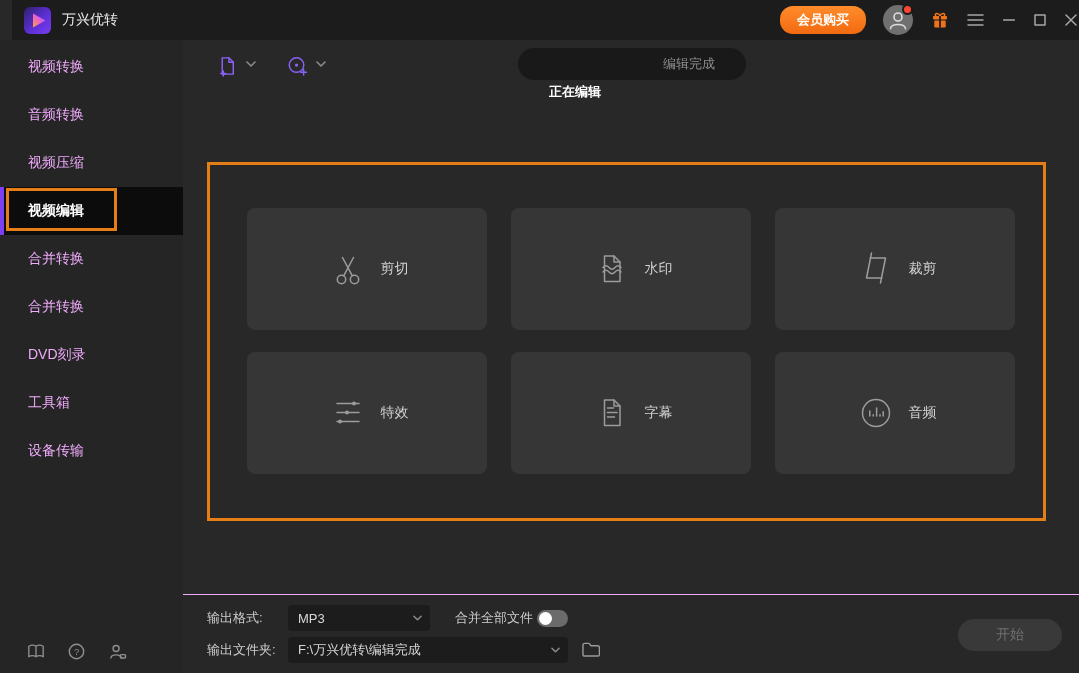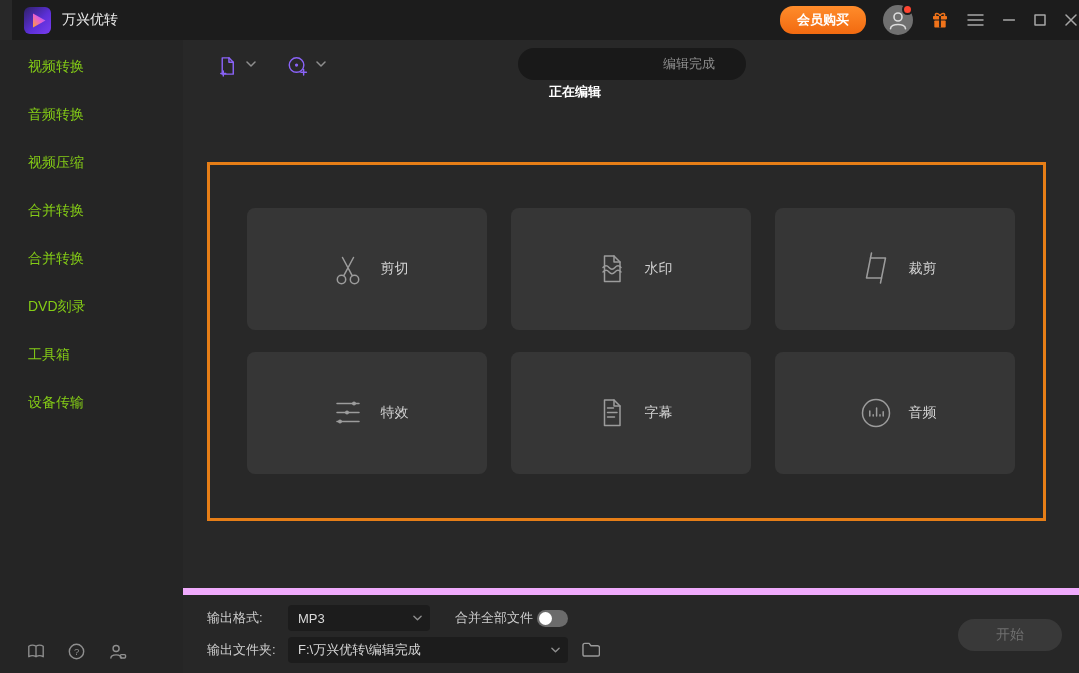--- a/index.html
+++ b/index.html
@@ -20,21 +20,21 @@
   .buy-btn { background:linear-gradient(180deg,#ff8c2b,#f26a10); color:#fff; font-size:13px; font-weight:bold;
              padding:5px 17px; border-radius:13px; cursor:pointer; white-space:nowrap; }
   .avatar-wrap { position:relative; width:30px; height:30px; margin-left:17px; cursor:pointer; }
   .avatar-dot { position:absolute; top:-1px; right:0; width:7px; height:7px; border-radius:50%; background:#ff4530; border:2px solid #1c1c1c; }
   .tb-icon { margin-left:17px; display:flex; align-items:center; color:#a6a6a6; cursor:pointer; }
   .winbtn { margin-left:19px; color:#a6a6a6; display:flex; align-items:center; cursor:pointer; }
 
   
   .sidebar { position:absolute; top:40px; left:0; width:183px; bottom:0; background:#252525; padding-top:3px; box-sizing:border-box; }
   .side-item { height:48px; display:flex; align-items:center; padding-left:28px; box-sizing:border-box;
-               font-size:14px; color:#84cc16; position:relative; cursor:pointer; }
+               font-size:14px; color:#f0abfc; position:relative; cursor:pointer; }
   .side-item.selected { background:#0c0c0c; color:#ffffff; font-weight:bold; }
   .accent-bar { position:absolute; left:0; top:0; width:4px; height:100%; background:#7c3ff2; }
   .side-highlight { position:absolute; left:6px; top:1px; width:111px; height:43px;
                     border:3px solid #e67e17; box-sizing:border-box; pointer-events:none; }
   .side-footer { position:absolute; bottom:13px; left:27px; display:flex; gap:23px; color:#8f8f8f; }
   .side-footer > div { cursor:pointer; display:flex; align-items:center; }
 
   
   .main { position:absolute; left:183px; top:40px; right:0; bottom:0; background:#282828; }
   .tool-group { position:absolute; top:13px; display:flex; align-items:flex-end; gap:7px; color:#8a63f8; cursor:pointer; }
@@ -47,21 +47,21 @@
   .highlight-rect { position:absolute; left:24px; top:122px; width:839px; height:359px;
                     border:3px solid #e67e17; box-sizing:border-box; pointer-events:none; z-index:3; }
 
   .cards { position:absolute; left:64px; top:168px; display:grid;
            grid-template-columns:repeat(3,240px); grid-auto-rows:122px; column-gap:24px; row-gap:22px; }
   .card { background:#363636; border-radius:8px; display:flex; flex-direction:row; align-items:center;
           justify-content:center; gap:11px; color:#9c9c9c; cursor:pointer; }
   .card-label { font-size:14px; color:#d2d2d2; }
 
   
-  .bottom-bar { position:absolute; left:0; right:0; bottom:0; height:78px; background:#272727; border-top:7px solid #f0abfc; }
+  .bottom-bar { position:absolute; left:0; right:0; bottom:0; height:78px; background:#272727; border-top:1px solid #f0abfc; }
   .out-label { position:absolute; font-size:13px; color:#cccccc; height:26px; line-height:26px; white-space:nowrap; }
   .select { position:absolute; background:#1c1c1c; border-radius:4px; height:26px; color:#d8d8d8; font-size:13px;
             display:flex; align-items:center; padding:0 24px 0 10px; box-sizing:border-box; cursor:pointer; }
   .select .chev { position:absolute; right:8px; color:#8f8f8f; display:flex; }
   .toggle { position:absolute; left:354px; top:15px; width:31px; height:17px; background:#6b6b6b; border-radius:9px; cursor:pointer; }
   .toggle .knob { position:absolute; left:2px; top:2px; width:13px; height:13px; border-radius:50%; background:#fff; transition:left .15s; }
   .folder-btn { position:absolute; left:398px; top:46px; color:#9a9a9a; cursor:pointer; display:flex; }
   .start-btn { position:absolute; left:775px; top:24px; width:104px; height:32px; border-radius:16px;
                background:#393939; color:#6f6f6f; font-size:14px; display:flex; align-items:center; justify-content:center; cursor:default; }
 </style>
@@ -127,20 +127,25 @@
 <div class="sidebar">
   <div class="side-item">
       <span>视频转换</span>
     </div>
   <div class="side-item">
       <span>音频转换</span>
     </div>
   <div class="side-item">
       <span>视频压缩</span>
     </div>
+  <div class="side-item selected">
+    <div class="accent-bar"></div>
+    <span>视频编辑</span>
+    <div class="side-highlight"></div>
+  </div>
   <div class="side-item">
       <span>合并转换</span>
     </div>
   <div class="side-item">
       <span>合并转换</span>
     </div>
   <div class="side-item">
       <span>DVD刻录</span>
     </div>
   <div class="side-item">

